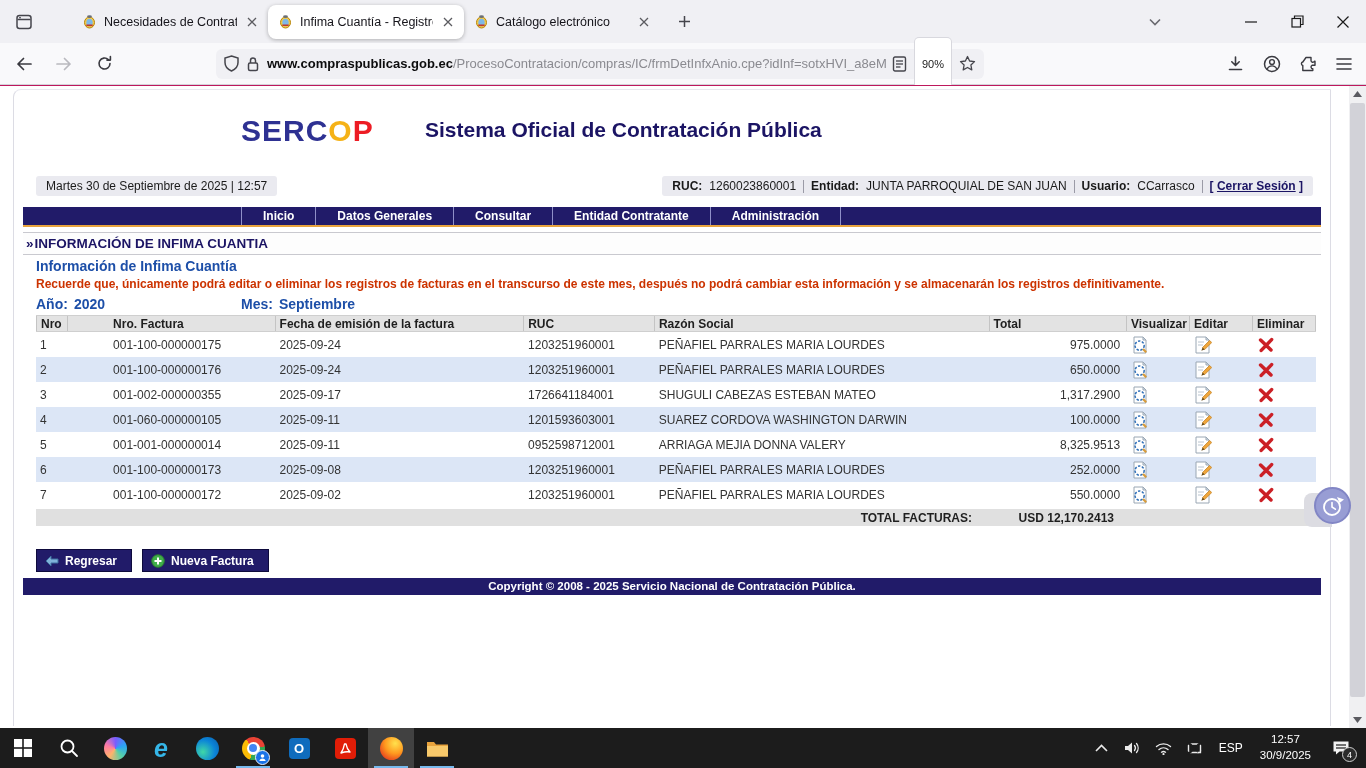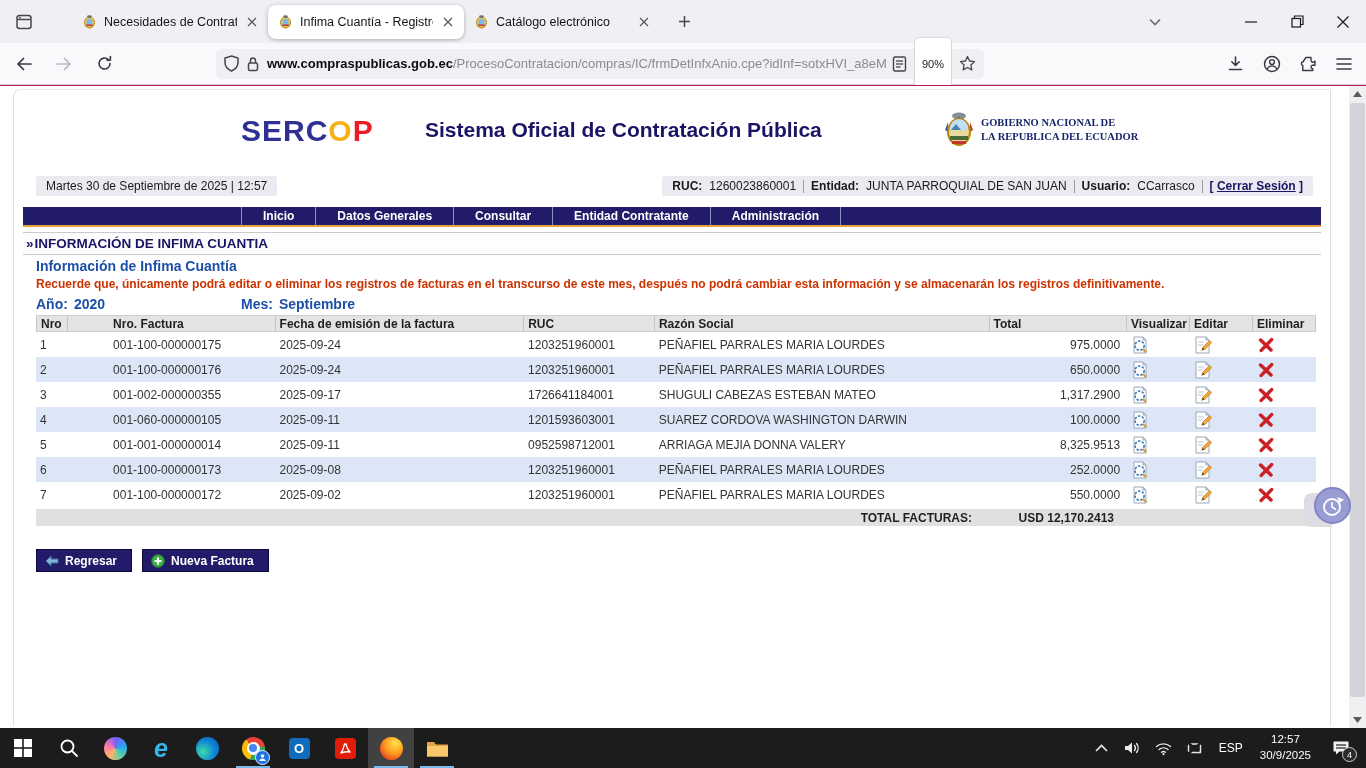--- a/index.html
+++ b/index.html
@@ -309,39 +309,20 @@
       </span>
     </div>
   </div>
 
   <div class="viewport">
     <div class="page">
 
       <div class="hdr">
         <div class="sercop"><span class="b">SERC</span><span class="y">O</span><span class="r">P</span></div>
         <div class="main-title">Sistema Oficial de Contratación Pública</div>
-        <div class="gov">
-          <span>
-            <svg width="32" height="40" viewBox="0 0 32 40">
-                <ellipse cx="16" cy="6" rx="7" ry="3.5" fill="#8a8f96"></ellipse>
-                <path d="M16 6 l-3 4 h6 z" fill="#6b6f76"></path>
-                <path d="M5 12 l-3 8 3 2 z" fill="#3a5da8"></path>
-                <path d="M27 12 l3 8 -3 2 z" fill="#c0392b"></path>
-                <ellipse cx="16" cy="22" rx="11" ry="13" fill="#e9d9a0" stroke="#b8860b" stroke-width="2"></ellipse>
-                <path d="M7 18 a9 9 0 0 1 18 0 v2 h-18 z" fill="#bfe0f2"></path>
-                <path d="M8 20 l5 -6 5 6 z" fill="#4a7fae"></path>
-                <path d="M7 26 h18 v4 h-18 z" fill="#4a6b3a"></path>
-                <path d="M9 31 h14 v3 h-14 z" fill="#c0392b"></path>
-              </svg>
-          </span>
-          <div class="gov-text">
-            <div>GOBIERNO NACIONAL DE</div>
-            <div>LA REPUBLICA DEL ECUADOR</div>
-          </div>
-        </div>
       </div>
 
       <div class="status-row">
         <div class="chip chip-date">Martes 30 de Septiembre de 2025 | 12:57</div>
         <div class="chip chip-session">
           <span>RUC:</span>
           <span class="val">1260023860001</span>
           <span class="divider"></span>
           <span>Entidad:</span>
           <span class="val">JUNTA PARROQUIAL DE SAN JUAN</span>
@@ -640,20 +621,21 @@
           <span>
             <svg width="14" height="14" viewBox="0 0 14 14">
                 <circle cx="7" cy="7" r="6.3" fill="#3fae49" stroke="#2c7a33"></circle>
                 <path d="M7 3.5 V10.5 M3.5 7 H10.5" stroke="#fff" stroke-width="2"></path>
               </svg>
           </span>
           <span>Nueva Factura</span>
         </div>
       </div>
 
+      <div class="page-footer">Copyright © 2008 - 2025 Servicio Nacional de Contratación Pública.</div>
     </div>
 
     <div class="scrollbar">
       <div class="sb-arrow sb-up">
         <svg width="9" height="6" viewBox="0 0 9 6">
             <path d="M4.5 0 L9 6 H0 Z" fill="#5a5a60"></path>
           </svg>
       </div>
       <div class="sb-thumb"></div>
       <div class="sb-arrow sb-down">

